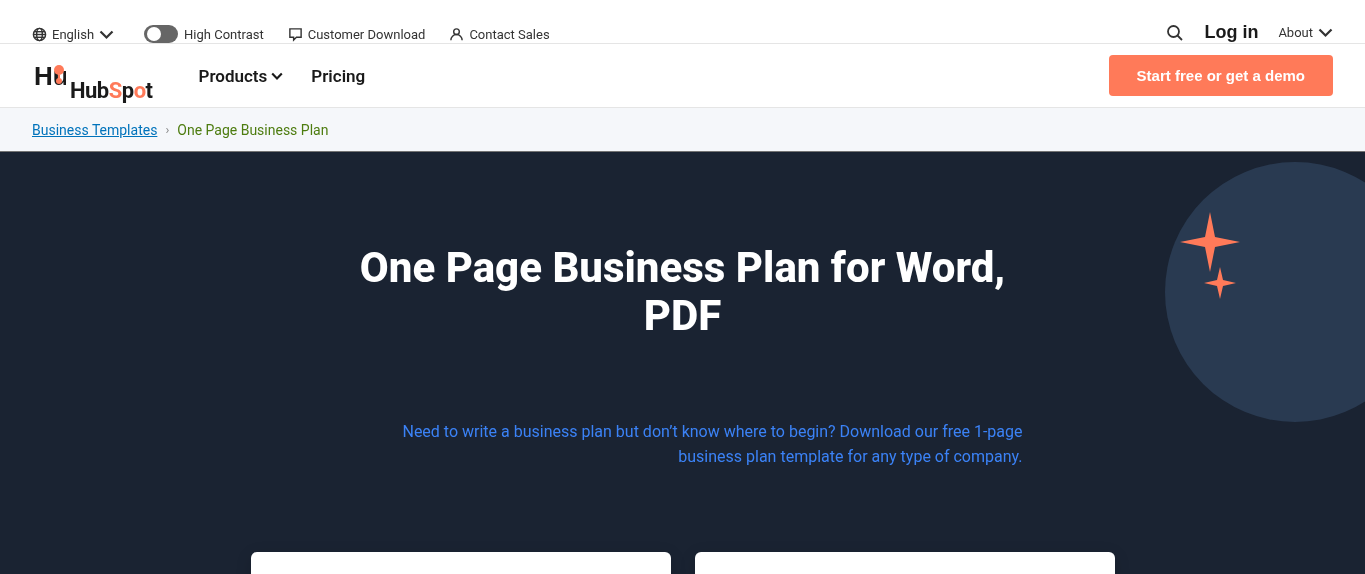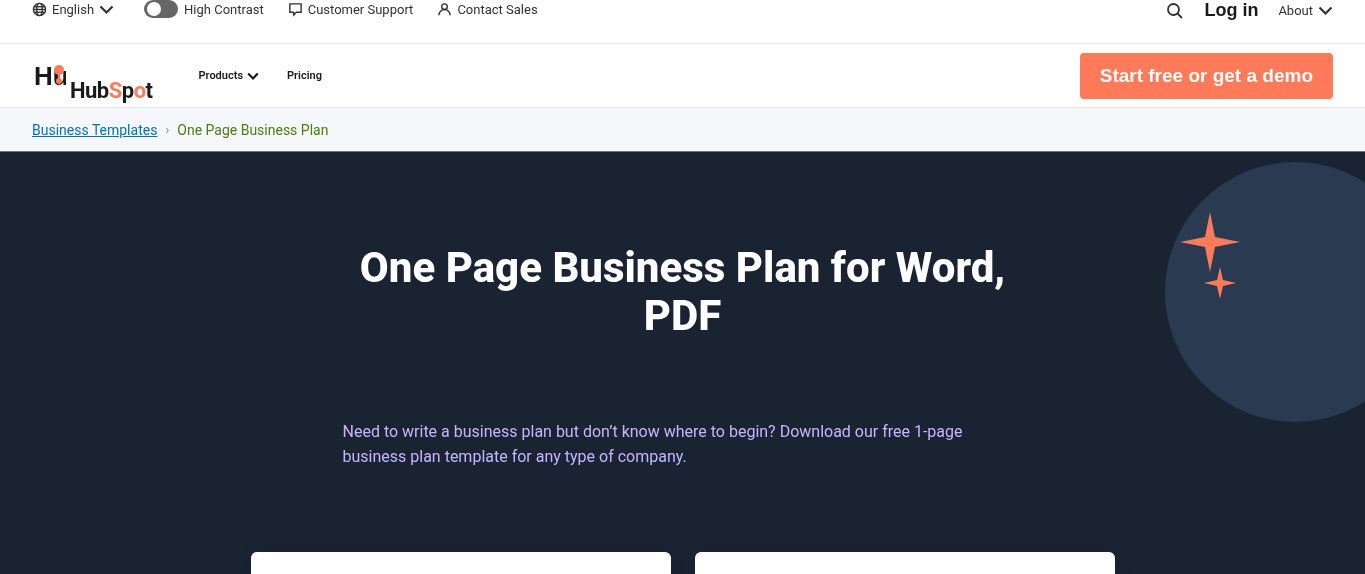--- a/index.html
+++ b/index.html
@@ -3,21 +3,21 @@
   <meta charset="utf-8">
   <style>
     *, *::before, *::after { box-sizing: border-box; margin: 0; padding: 0; }
     body { font-family: -apple-system, BlinkMacSystemFont, 'Segoe UI', Roboto, sans-serif; background: #fff; }
 
     
     .top-bar {
       background: #fff;
       border-bottom: 1px solid #e5e5e5;
       display: flex;
-      align-items: flex-start;
+      align-items: flex-end;
       padding: 0 32px;
       height: 44px;
       font-size: 13px;
       color: #333;
       justify-content: space-between;
     }
     .top-bar-left { display: flex; align-items: center; gap: 24px; }
     .top-bar-right { display: flex; align-items: center; gap: 20px; }
     .top-bar-item {
       display: flex; align-items: center; gap: 5px;
@@ -43,28 +43,28 @@
       display: flex;
       align-items: center;
       padding: 0 32px;
       height: 64px;
       justify-content: space-between;
     }
     .nav-left { display: flex; align-items: center; gap: 36px; }
     .nav-links { display: flex; align-items: center; gap: 8px; }
     .nav-link {
       display: flex; align-items: center; gap: 4px;
-      font-size: 11px; font-weight: 600; color: #1a1a1a;
+      font-size: 17px; font-weight: 600; color: #1a1a1a;
       cursor: pointer; padding: 8px 10px; border-radius: 4px;
       text-decoration: none;
     }
     .nav-link svg { width: 12px; height: 12px; }
     .nav-cta {
       background: #ff7a59; color: #fff; border: none;
-      padding: 12px 20px; border-radius: 4px; font-size: 19px;
+      padding: 12px 28px; border-radius: 4px; font-size: 15px;
       font-weight: 700; cursor: pointer; white-space: nowrap;
     }
     .nav-right { display: flex; align-items: center; gap: 16px; }
     .nav-icon-btn { background: none; border: none; cursor: pointer; display: flex; align-items: center; }
     .log-in-btn { font-size: 18px; font-weight: 600; color: #1a1a1a; cursor: pointer; background: none; border: none; }
 
     
     .breadcrumb-bar {
       background: #f5f7fa;
       padding: 0 32px;
@@ -112,22 +112,22 @@
       font-weight: 800;
       color: #fff;
       text-align: center;
       max-width: 700px;
       line-height: 1.15;
       margin-bottom: 20px;
       z-index: 1;
     }
     .hero-subtitle {
       font-size: 16px;
-      color: #c4b5fd;
-      text-align: left;
+      color: #3b82f6;
+      text-align: right;
       max-width: 680px;
       line-height: 1.6;
       z-index: 1;
       margin-top: 32px;
     }
 
     
     .cards-row {
       background: #1a2332;
       display: flex;
@@ -187,21 +187,21 @@
 
     <div class="toggle-wrap">
       <div class="toggle"></div>
       <span>High Contrast</span>
     </div>
 
     <div class="top-bar-item">
       <svg viewBox="0 0 16 16" fill="none" stroke="#333" stroke-width="1.5">
         <path d="M2 2h12v9H9l-3 3v-3H2z"></path>
       </svg>
-      <span>Customer Support</span>
+      <span>Customer Download</span>
     </div>
 
     <div class="top-bar-item">
       <svg viewBox="0 0 16 16" fill="none" stroke="#333" stroke-width="1.5">
         <circle cx="8" cy="5" r="3"></circle>
         <path d="M2 14c0-3.3 2.7-6 6-6s6 2.7 6 6"></path>
       </svg>
       <span>Contact Sales</span>
     </div>
   </div>

